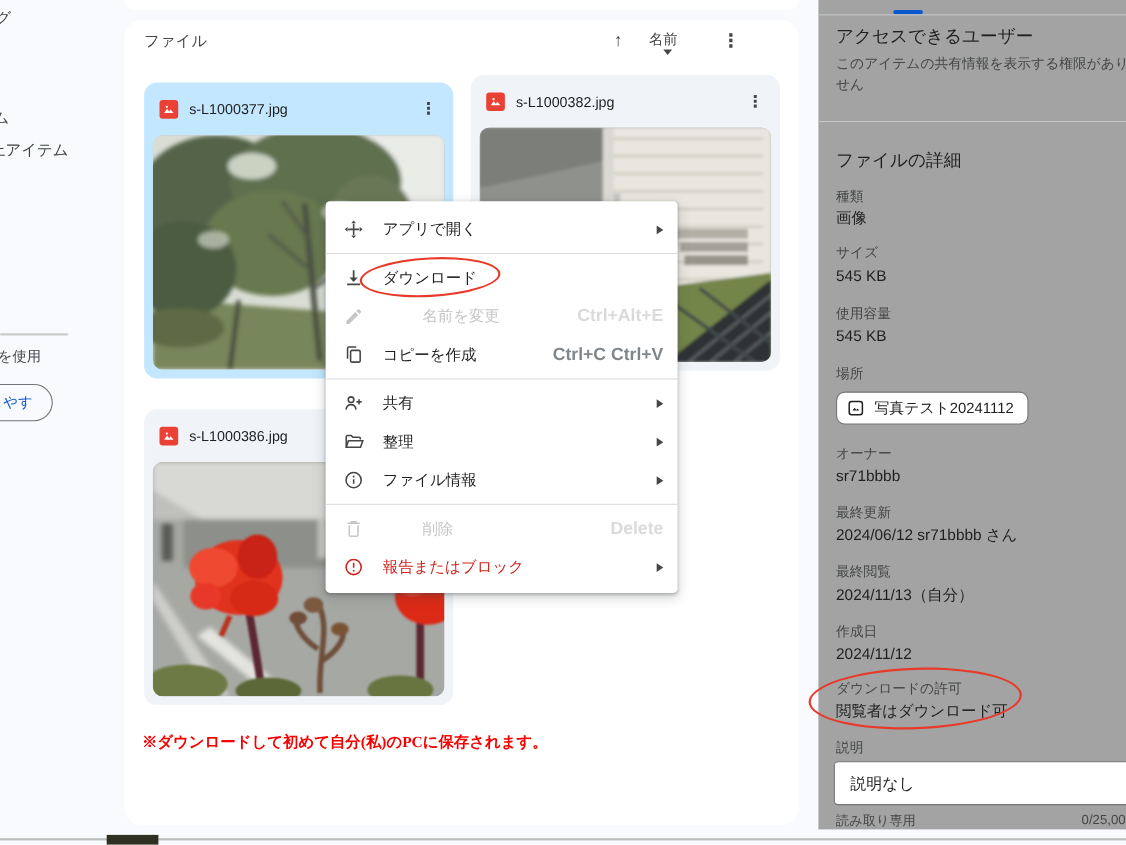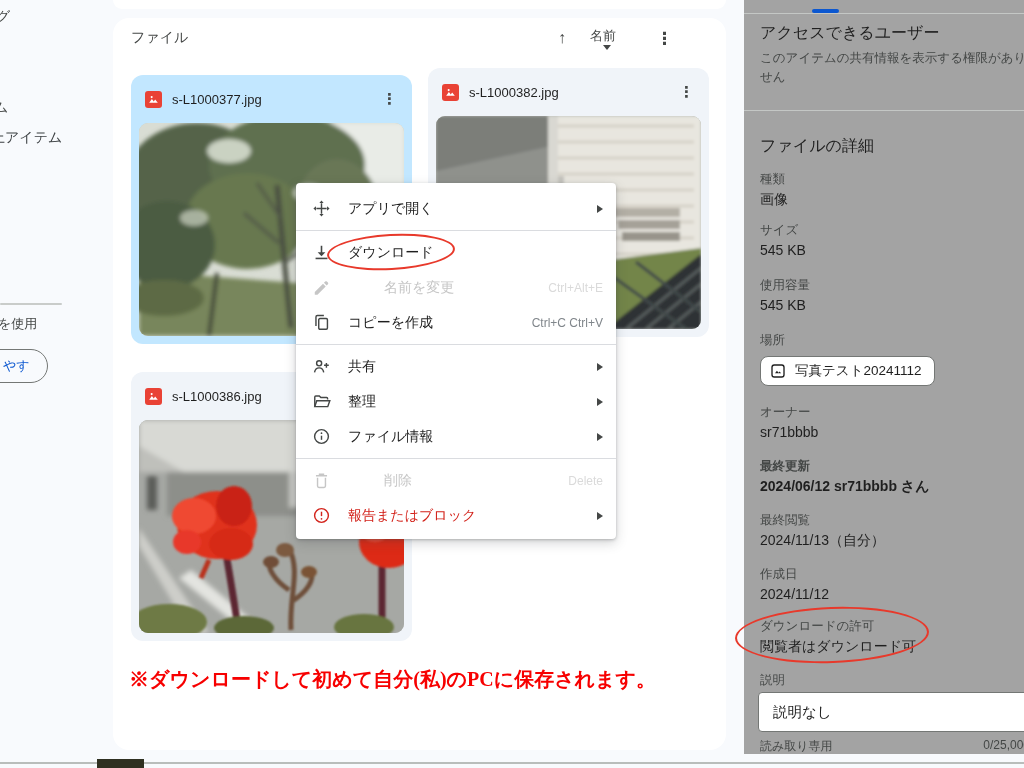--- a/index.html
+++ b/index.html
@@ -28,28 +28,28 @@
   .card { position:absolute; width:281px; height:269px; border-radius:12px; background:#f0f4f9; }
   .card.selected { background:#c2e7ff; }
   .card-head { height:48px; display:flex; align-items:center; padding:0 12px 0 14px; }
   .ftype-icon { width:17px; height:17px; background:#e94235; border-radius:3px; flex:0 0 auto; display:flex; align-items:center; justify-content:center; }
   .card-name { margin-left:10px; font-size:13px; color:#1f1f1f; flex:1 1 auto; white-space:nowrap; overflow:hidden; }
   .card-dots { font-size:15px; font-weight:bold; color:#444746; cursor:pointer; padding:0 3px; }
   .thumb { position:absolute; left:8px; top:48px; width:265px; height:213px; border-radius:9px; overflow:hidden; background:#c7cbc3; }
   .thumb svg { display:block; width:100%; height:100%; }
 
   
-  .red-note { position:absolute; left:129px; top:666px; font-family:"Liberation Serif","DejaVu Serif",serif; font-weight:bold; font-size:20px; color:#f70000; white-space:nowrap; }
+  .red-note { position:absolute; left:129px; top:666px; font-family:"Liberation Serif","DejaVu Serif",serif; font-weight:bold; font-size:14px; color:#f70000; white-space:nowrap; }
 
   
   .ctx-menu { position:absolute; left:296px; top:183px; width:320px; background:#fff; border-radius:4px; box-shadow:0 1px 3px rgba(60,64,67,.3), 0 4px 12px rgba(60,64,67,.22); padding:8px 0 6px; z-index:40; }
   .mi { display:flex; align-items:center; height:35px; padding:0 13px 0 15px; cursor:pointer; }
   .mi-icon { width:20px; height:20px; flex:0 0 auto; color:#444746; display:flex; align-items:center; justify-content:center; }
   .mi-label { margin-left:17px; font-size:14px; color:#1f1f1f; white-space:nowrap; }
-  .mi-right { margin-left:auto; font-size:12px; color:#80868b; white-space:nowrap; }
+  .mi-right { margin-left:auto; font-size:16px; color:#80868b; white-space:nowrap;font-weight:bold; }
   .mi-sub { margin-left:auto; width:0; height:0; border-top:4.5px solid transparent; border-bottom:4.5px solid transparent; border-left:6px solid #444746; }
   .mi.disabled { cursor:default;gap:36px; }
   .mi.disabled .mi-label { color:#c6c6c6; }
   .mi.disabled .mi-icon { color:#c6c6c6; }
   .mi.disabled .mi-right { color:#dadada; }
   .mi.danger .mi-label { color:#d3241c; }
   .mi.danger .mi-icon { color:#d3241c; }
   .menu-divider { height:1px; background:#dadce0; margin:4px 0; }
 
   
@@ -392,21 +392,21 @@
         </svg>
       <span>写真テスト20241112</span>
     </div>
   </div>
 
   <div class="fgroup" style="top:404px;">
     <div class="flabel">オーナー</div>
     <div class="fvalue">sr71bbbb</div>
   </div>
 
-  <div class="fgroup" style="top:458px;font-weight:bold;">
+  <div class="fgroup" style="top:458px;">
     <div class="flabel">最終更新</div>
     <div class="fvalue">2024/06/12 sr71bbbb さん</div>
   </div>
 
   <div class="fgroup" style="top:512px;">
     <div class="flabel">最終閲覧</div>
     <div class="fvalue">2024/11/13（自分）</div>
   </div>
 
   <div class="fgroup" style="top:566px;">

